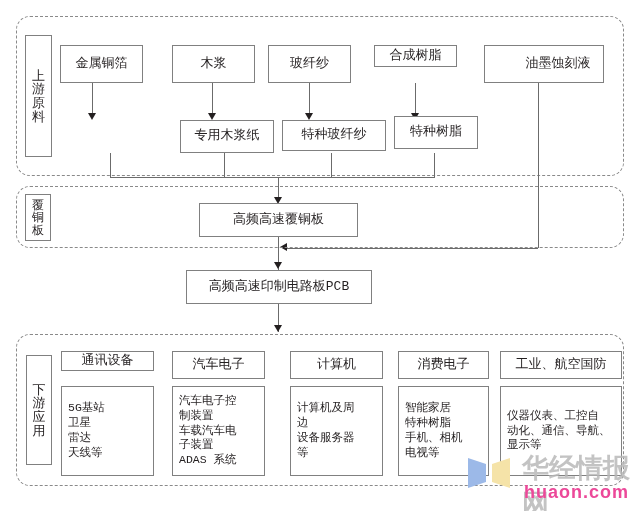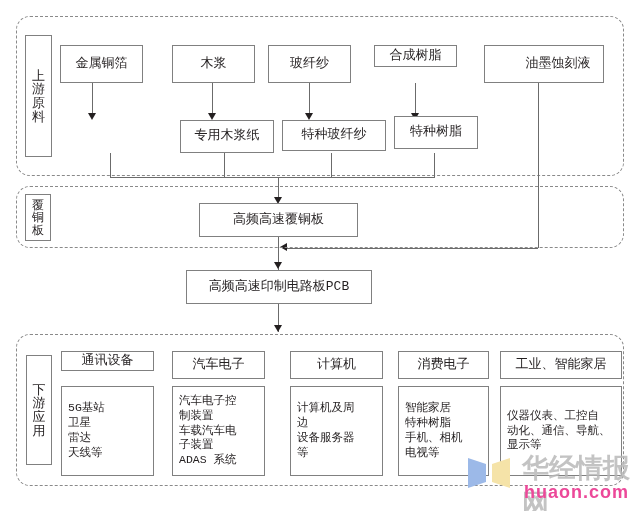--- a/index.html
+++ b/index.html
@@ -179,21 +179,21 @@
       <span>游</span>
       <span>应</span>
       <span>用</span>
     </div>
   </div>
 
   <div class="box t13" style="left:61px;top:351px;width:93px;height:20px;">通讯设备</div>
   <div class="box t13" style="left:172px;top:351px;width:93px;height:28px;">汽车电子</div>
   <div class="box t13" style="left:290px;top:351px;width:93px;height:28px;">计算机</div>
   <div class="box t13" style="left:398px;top:351px;width:91px;height:28px;text-align:right;">消费电子</div>
-  <div class="box t13" style="left:500px;top:351px;width:122px;height:28px;">工业、智能家居</div>
+  <div class="box t13" style="left:500px;top:351px;width:122px;height:28px;">工业、航空国防</div>
 
   <div class="box para" style="left:61px;top:386px;width:93px;height:90px;">5G基站
 卫星
 雷达
 天线等</div>
   <div class="box para" style="left:290px;top:386px;width:93px;height:90px;">计算机及周
 边
 设备服务器
 等</div>
   <div class="box para" style="left:172px;top:386px;width:93px;height:90px;">汽车电子控

